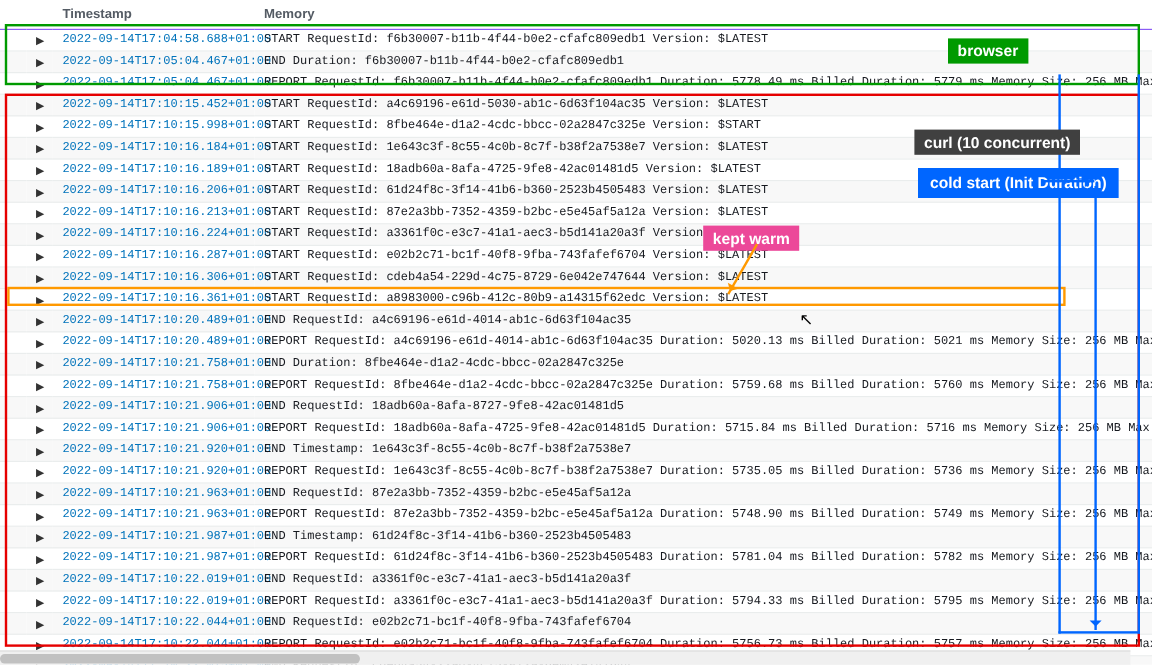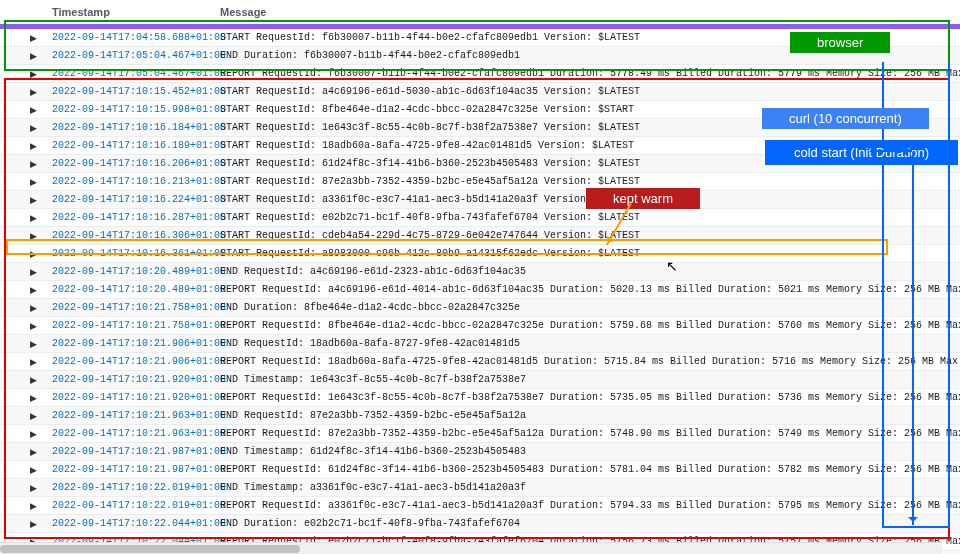--- a/index.html
+++ b/index.html
@@ -11,21 +11,21 @@
     width: 960px;
     height: 554px;
     overflow: hidden;
   }
   .table { width: 100%; table-layout: fixed; border-collapse: collapse; }
   thead th {
     text-align: left;
     font-weight: 600;
     color: #545b64;
     background: #fff;
-    border-bottom: 5px solid #8b5cf6;
+    border-bottom: 1px solid #8b5cf6;
     padding: 6px 8px;
     font-size: 11px;
   }
   .col-exp { width: 22px; }
   .col-ts  { width: 168px; }
   .col-msg { width: auto; }
   tbody tr { border-bottom: 1px solid #eaeded; }
   tbody tr:nth-child(even) td { background: #f8f8f8; }
   tbody td { padding: 3px 8px; vertical-align: middle; height: 17px; }
   .log-ts {
@@ -48,25 +48,25 @@
     position: absolute;
     left: 0; top: 0;
     width: 960px; height: 554px;
     pointer-events: none;
   }
   .box { position: absolute; border: 2px solid; }
   .box-green  { border-color: #009a00; left: 4px; top: 20px;  width: 946px; height: 51px; }
   .box-red    { border-color: #e60000; left: 4px; top: 78px;  width: 946px; height: 461px; }
   .box-orange { border-color: #ff9900; left: 6px; top: 239px; width: 882px; height: 16px; }
   .box-blue   { border-color: #0066ff; left: 882px; top: 62px; width: 68px; height: 466px; border-top: none; }
-  .label { position: absolute; color: #fff; padding: 3px 27px; font-size: 13px; font-weight: 400; }
+  .label { position: absolute; color: #fff; padding: 3px 8px; font-size: 13px; font-weight: 700; }
   .label-g { background: #009a00; left: 790px; top: 32px; }
-  .label-r { background: #3b82f6; left: 762px; top: 108px; }
+  .label-r { background: #404040; left: 762px; top: 108px; }
   .label-b { background: #0066ff; color:#fff; left: 765px; top: 140px; border-color:#0066ff; border:2px solid #0066ff;}
-  .label-o { background: #b91c1c; left: 586px; top: 188px; }
+  .label-o { background: #ec4899; left: 586px; top: 188px; }
 
   .arrow { position: absolute; }
   .arrow-o {
     left: 630px; top: 203px;
     width: 2px; height: 48px;
     background: #ff9900;
     transform: rotate(30deg);
     transform-origin: top left;
   }
   .arrow-o::after {
@@ -105,21 +105,21 @@
     <col class="col-exp">
       <col class="col-exp">
       <col class="col-ts">
       <col class="col-msg">
   </colgroup>
   <thead>
     <tr>
       <th></th>
       <th></th>
       <th>Timestamp</th>
-      <th>Message</th>
+      <th>Memory</th>
     </tr>
   </thead>
   <tbody id="log-body">
       <tr>
         <td></td>
         <td class="expander">▶</td>
         <td class="log-ts">2022-09-14T17:04:58.688+01:00</td>
         <td class="log-msg">START RequestId: f6b30007-b11b-4f44-b0e2-cfafc809edb1 Version: $LATEST</td>
       </tr>
       <tr>
@@ -191,21 +191,21 @@
       <tr>
         <td></td>
         <td class="expander">▶</td>
         <td class="log-ts">2022-09-14T17:10:16.361+01:00</td>
         <td class="log-msg">START RequestId: a8983000-c96b-412c-80b9-a14315f62edc Version: $LATEST</td>
       </tr>
       <tr>
         <td></td>
         <td class="expander">▶</td>
         <td class="log-ts">2022-09-14T17:10:20.489+01:00</td>
-        <td class="log-msg">END RequestId: a4c69196-e61d-2323-ab1c-6d63f104ac35</td>
+        <td class="log-msg">END RequestId: a4c69196-e61d-4014-ab1c-6d63f104ac35</td>
       </tr>
       <tr>
         <td></td>
         <td class="expander">▶</td>
         <td class="log-ts">2022-09-14T17:10:20.489+01:00</td>
         <td class="log-msg">REPORT RequestId: a4c69196-e61d-4014-ab1c-6d63f104ac35 Duration: 5020.13 ms Billed Duration: 5021 ms Memory Size: 256 MB Max Memory Used: 85 MB</td>
       </tr>
       <tr>
         <td></td>
         <td class="expander">▶</td>
@@ -263,33 +263,33 @@
       <tr>
         <td></td>
         <td class="expander">▶</td>
         <td class="log-ts">2022-09-14T17:10:21.987+01:00</td>
         <td class="log-msg">REPORT RequestId: 61d24f8c-3f14-41b6-b360-2523b4505483 Duration: 5781.04 ms Billed Duration: 5782 ms Memory Size: 256 MB Max Memory Used: 83 MB Init Duration: 431.98 ms</td>
       </tr>
       <tr>
         <td></td>
         <td class="expander">▶</td>
         <td class="log-ts">2022-09-14T17:10:22.019+01:00</td>
-        <td class="log-msg">END Timestamp: a3361f0c-e3c7-41a1-aec3-b5d141a20a3f</td>
+        <td class="log-msg">END RequestId: a3361f0c-e3c7-41a1-aec3-b5d141a20a3f</td>
       </tr>
       <tr>
         <td></td>
         <td class="expander">▶</td>
         <td class="log-ts">2022-09-14T17:10:22.019+01:00</td>
         <td class="log-msg">REPORT RequestId: a3361f0c-e3c7-41a1-aec3-b5d141a20a3f Duration: 5794.33 ms Billed Duration: 5795 ms Memory Size: 256 MB Max Memory Used: 83 MB Init Duration: 436.94 ms</td>
       </tr>
       <tr>
         <td></td>
         <td class="expander">▶</td>
         <td class="log-ts">2022-09-14T17:10:22.044+01:00</td>
-        <td class="log-msg">END Duration: e02b2c71-bc1f-40f8-9fba-743fafef6704</td>
+        <td class="log-msg">END RequestId: e02b2c71-bc1f-40f8-9fba-743fafef6704</td>
       </tr>
       <tr>
         <td></td>
         <td class="expander">▶</td>
         <td class="log-ts">2022-09-14T17:10:22.044+01:00</td>
         <td class="log-msg">REPORT RequestId: e02b2c71-bc1f-40f8-9fba-743fafef6704 Duration: 5756.73 ms Billed Duration: 5757 ms Memory Size: 256 MB Max Memory Used: 83 MB Init Duration: 413.06 ms</td>
       </tr>
       <tr>
         <td></td>
         <td class="expander">▶</td>

